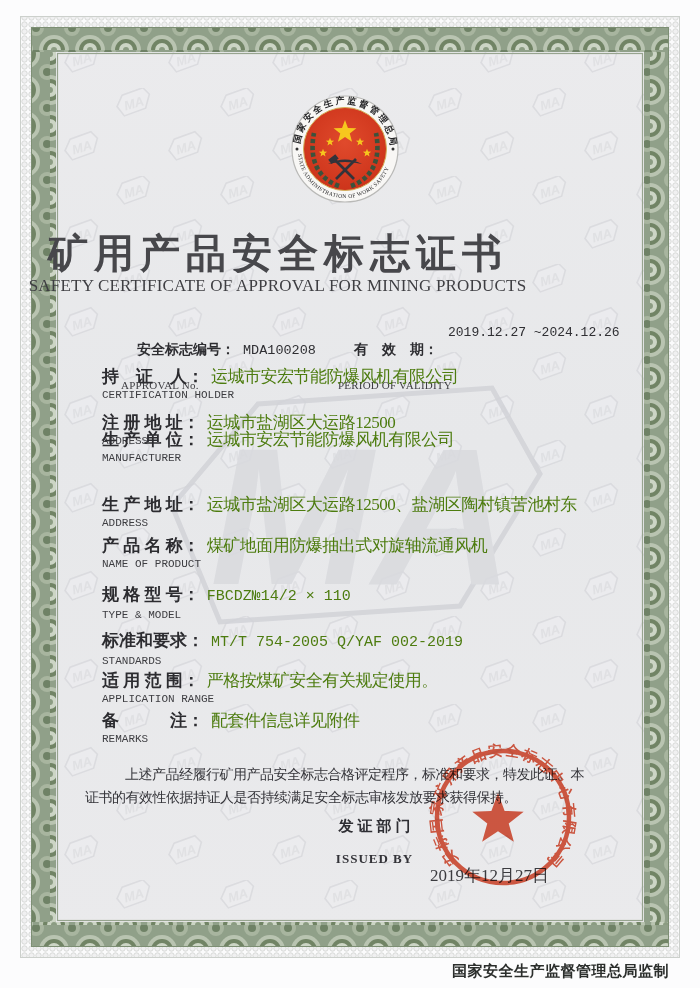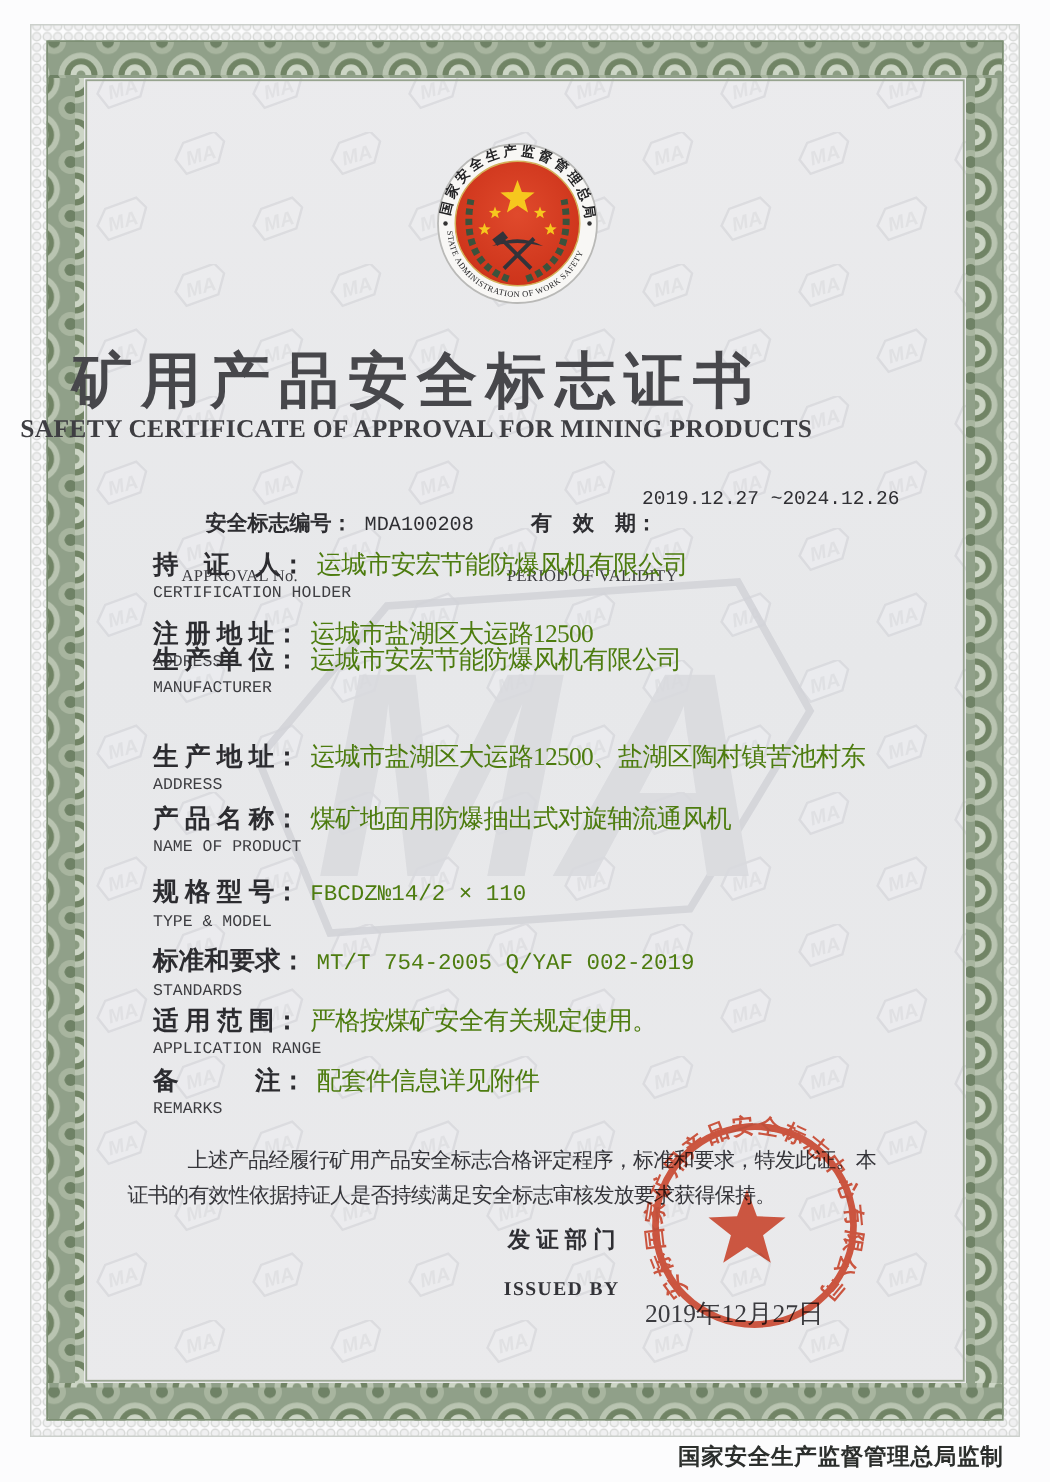--- a/index.html
+++ b/index.html
@@ -6,27 +6,27 @@
   .page{position:relative;width:700px;height:988px;background:#fcfcfd;overflow:hidden;
         font-family:"Liberation Serif","DejaVu Serif",serif;color:#3a3a3e;}
   .paper{position:absolute;left:31px;top:27px;width:638px;height:920px;
          background:linear-gradient(180deg,#ebebed 0%,#e7e8ea 45%,#eaeaec 100%);}
   svg{display:block;}
   .abs{position:absolute;}
 
   .title-zh{position:absolute;left:0;top:226px;width:556px;text-align:center;
             font-size:40px;font-weight:bold;letter-spacing:6px;color:#47474b;}
   .title-en{position:absolute;left:0;top:276px;width:555px;text-align:center;
-            font-size:17px;font-weight:bold;letter-spacing:.2px;color:#3e3e42;}
+            font-size:17px;font-weight:normal;letter-spacing:.2px;color:#3e3e42;}
 
   .tgroup{position:absolute;white-space:pre;}
   .tlab{font-size:14px;font-weight:bold;color:#2d2d31;white-space:pre;}
   .tval{font-family:"Liberation Mono","DejaVu Sans Mono",monospace;font-size:13.5px;color:#2f2f33;padding-left:8px;}
   .tsub{font-size:11px;color:#3c3c40;letter-spacing:.2px;margin-top:2px;white-space:pre;}
-  .dates{position:absolute;left:428px;top:325px;font-family:"Liberation Mono","DejaVu Sans Mono",monospace;
+  .dates{position:absolute;left:448px;top:325px;font-family:"Liberation Mono","DejaVu Sans Mono",monospace;
          font-size:13px;color:#2f2f33;white-space:nowrap;}
 
   .field{position:absolute;left:102px;width:530px;}
   .fline{white-space:nowrap;line-height:21px;}
   .flab{font-size:17px;font-weight:bold;color:#2c2c30;white-space:pre;text-align:center;}
   .fval{font-size:17px;color:#4d7c0f;padding-left:7px;letter-spacing:-0.5px;}
   .fval.mono{font-family:"Liberation Mono","DejaVu Sans Mono",monospace;font-size:15px;letter-spacing:0;}
   .fsub{font-family:"Liberation Mono","DejaVu Sans Mono",monospace;font-size:11px;color:#3d3d41;margin-top:2px;white-space:pre;}
 
   .statement{position:absolute;left:85px;top:763px;width:545px;font-size:14px;

